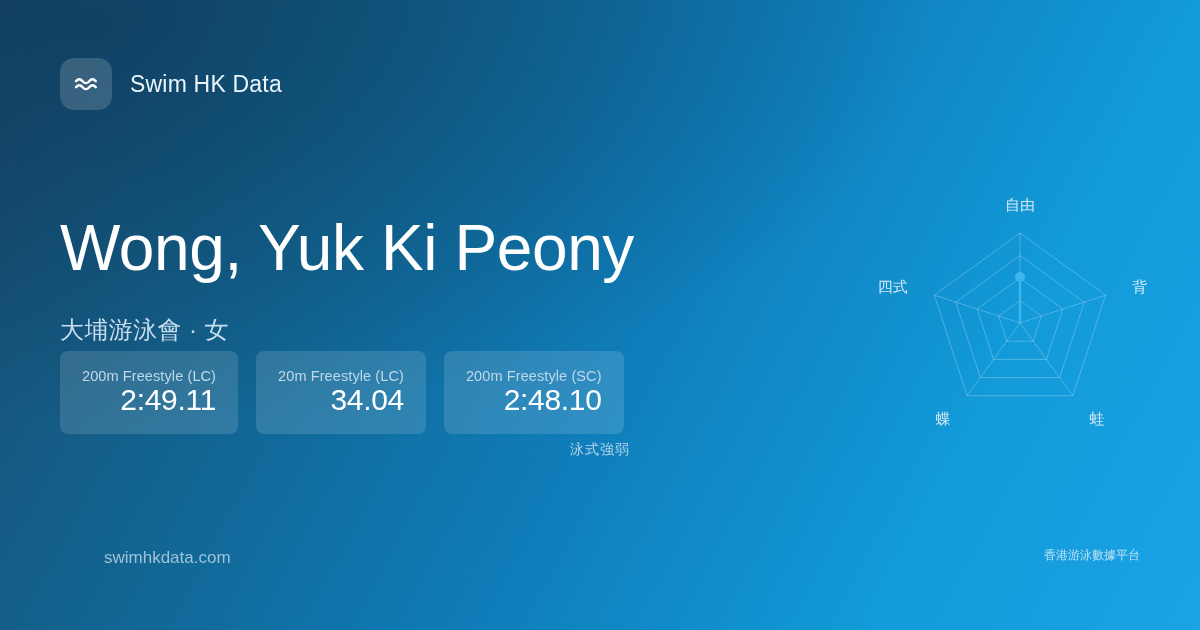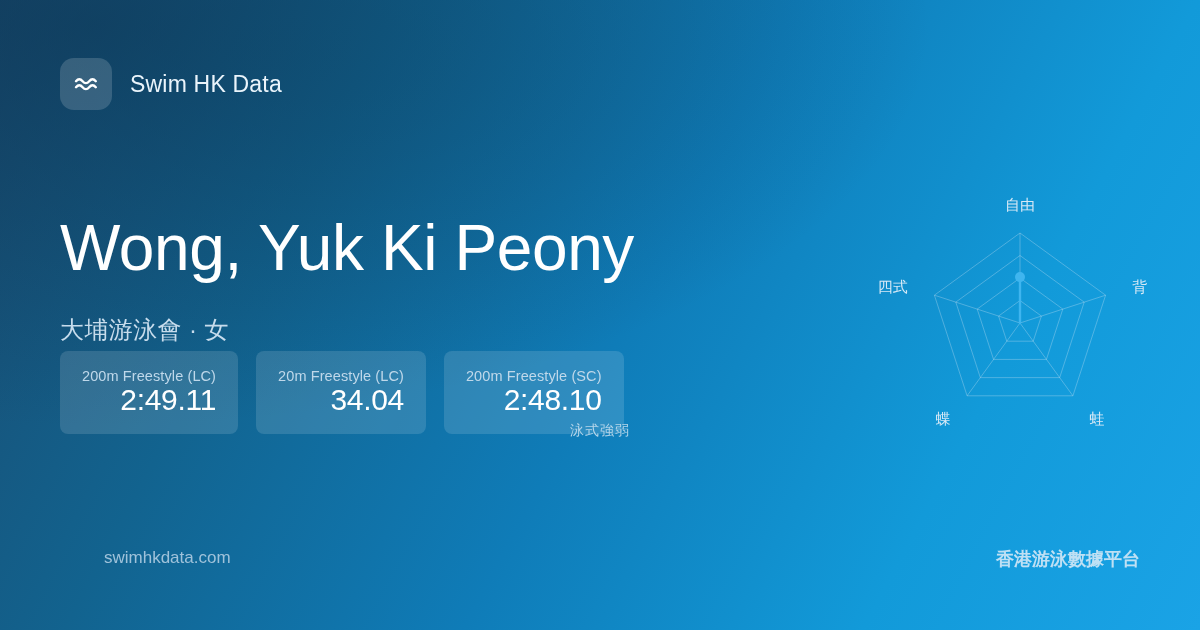--- a/index.html
+++ b/index.html
@@ -100,34 +100,34 @@
     white-space:nowrap;
   }
 
   
   .footer-left {
     position:absolute; left:60px; top:548px;
     color:#9fc2da; font-size:17px; z-index:3; white-space:nowrap;margin-left:44px;
   }
   .footer-right {
     position:absolute; right:60px; top:547px;
-    color:#bfe0f4; font-size:18px; z-index:3; white-space:nowrap;font-weight:bold;
+    color:#bfe0f4; font-size:12px; z-index:3; white-space:nowrap;
   }
 
   
   .radar-wrap {
     position:absolute;
     left:860px; top:175px;
     width:320px; height:310px;
     z-index:3;
   }
   .radar-wrap svg { display:block; overflow:visible; }
   .radar-caption {
     position:absolute;
-    left:0; right:0; top:422px;
+    left:0; right:0; top:441px;
     text-align:center;
     color:#b6d6ea;
     font-size:14px;
     letter-spacing:1px;
     z-index:3;
   }
   .axis-label {
     fill:#d7e9f6;
     font-family:"Liberation Sans","DejaVu Sans",sans-serif;
     font-size:15px;

